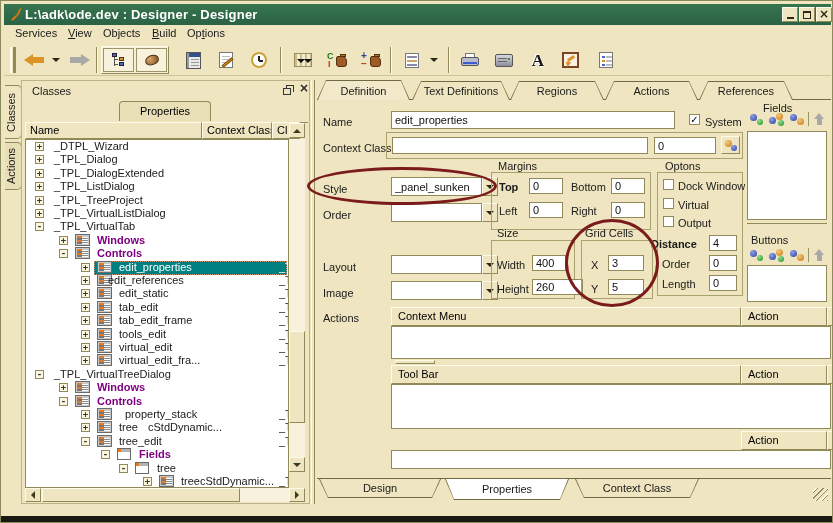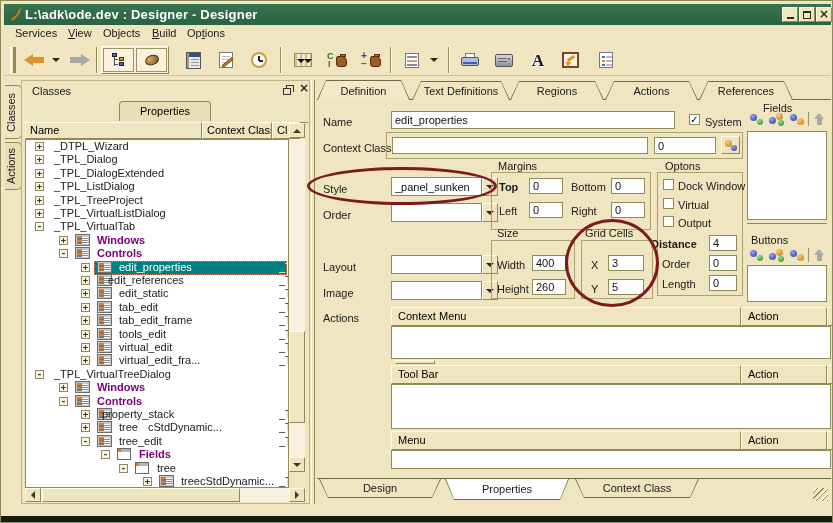--- a/index.html
+++ b/index.html
@@ -346,21 +346,21 @@
           <span class="tlabel tbold" style="left: 69px;">Windows</span>
         </div>
         <div class="trow" style="top: 254.6px;">
           <span class="texp" style="left: 33px;">-</span>
           <span class="ticon t-form" style="left: 49px;"></span>
           <span class="tlabel tbold" style="left: 69px;">Controls</span>
         </div>
         <div class="trow" style="top: 268px;">
           <span class="texp" style="left: 55px;">+</span>
           <span class="ticon t-form" style="left: 71px;"></span>
-          <span class="tlabel" style="left: 74px;">property_stack</span>
+          <span class="tlabel" style="left: 97px;">property_stack</span>
           <span class="tcls">_T</span>
         </div>
         <div class="trow" style="top: 281.4px;">
           <span class="texp" style="left: 55px;">+</span>
           <span class="ticon t-form" style="left: 71px;"></span>
           <span class="tlabel" style="left: 91px;">tree</span>
           <span class="tctx" style="left: 122px;">cStdDynamic...</span>
           <span class="tcls">_T</span>
         </div>
         <div class="trow" style="top: 294.8px;">
@@ -517,21 +517,21 @@
     <input class="inp" style="left: 74px; top: 201px; width: 91px; height: 19px;" value="">
     <span class="combo-btn raised" style="left:165px;top:201px;height:19px;">
         <i class="tri-d"></i>
       </span>
 
     <span class="gtitle" style="left:180px;top:147px;">Size</span>
     <div class="gbox" style="left:174px;top:160px;width:84px;height:59px;"></div>
     <span class="lbl" style="left:180px;top:179px;">Width</span>
     <input class="inp" style="left: 215px; top: 175px; width: 34px; height: 16px;" value="400">
     <span class="lbl" style="left:180px;top:203px;">Height</span>
-    <input class="inp" style="left: 215px; top: 199px; width: 34px; height: 16px;" value="260">
+    <input class="inp" style="left: 215px; top: 199px; width: 51px; height: 16px;" value="260">
 
     <span class="gtitle" style="left:268px;top:147px;">Grid Cells</span>
     <div class="gbox" style="left:264px;top:160px;width:72px;height:59px;"></div>
     <span class="lbl" style="left:274px;top:179px;">X</span>
     <input class="inp" style="left: 291px; top: 175px; width: 36px; height: 16px;" value="3">
     <span class="lbl" style="left:274px;top:203px;">Y</span>
     <input class="inp" style="left: 291px; top: 199px; width: 36px; height: 16px;" value="5">
 
     <span class="lbl" style="left:434px;top:154px;">Buttons</span>
     <span class="abs" style="left:432px;top:168px;">
@@ -565,21 +565,20 @@
     </div>
     <div class="abs white sunk" style="left:74px;top:246px;width:440px;height:33px;"></div>
     <div class="abs raised" style="left:78px;top:280px;width:40px;height:4px;"></div>
     <div class="thead" style="left:74px;top:285px;width:440px;">
       <span class="c" style="left:0;width:350px;">Tool Bar</span>
       <span class="c" style="left:350px;width:86px;">Action</span>
       <span class="c" style="left:436px;width:4px;"></span>
     </div>
     <div class="abs white sunk" style="left:74px;top:304px;width:440px;height:45px;"></div>
     <div class="thead" style="left:74px;top:351px;width:440px;">
-      <span class="c" style="left:0;width:350px;">Menu</span>
       <span class="c" style="left:350px;width:86px;">Action</span>
       <span class="c" style="left:436px;width:4px;"></span>
     </div>
     <div class="abs white sunk" style="left:74px;top:370px;width:440px;height:19px;"></div>
 
     <div class="abs" style="left:0;top:398px;width:514px;height:1px;background:#6f6a42;"></div>
     <div class="btab" style="left:2px;top:399px;width:122px;">
         <span class="bg"></span>
         <span class="fg">Design</span>
       </div>

